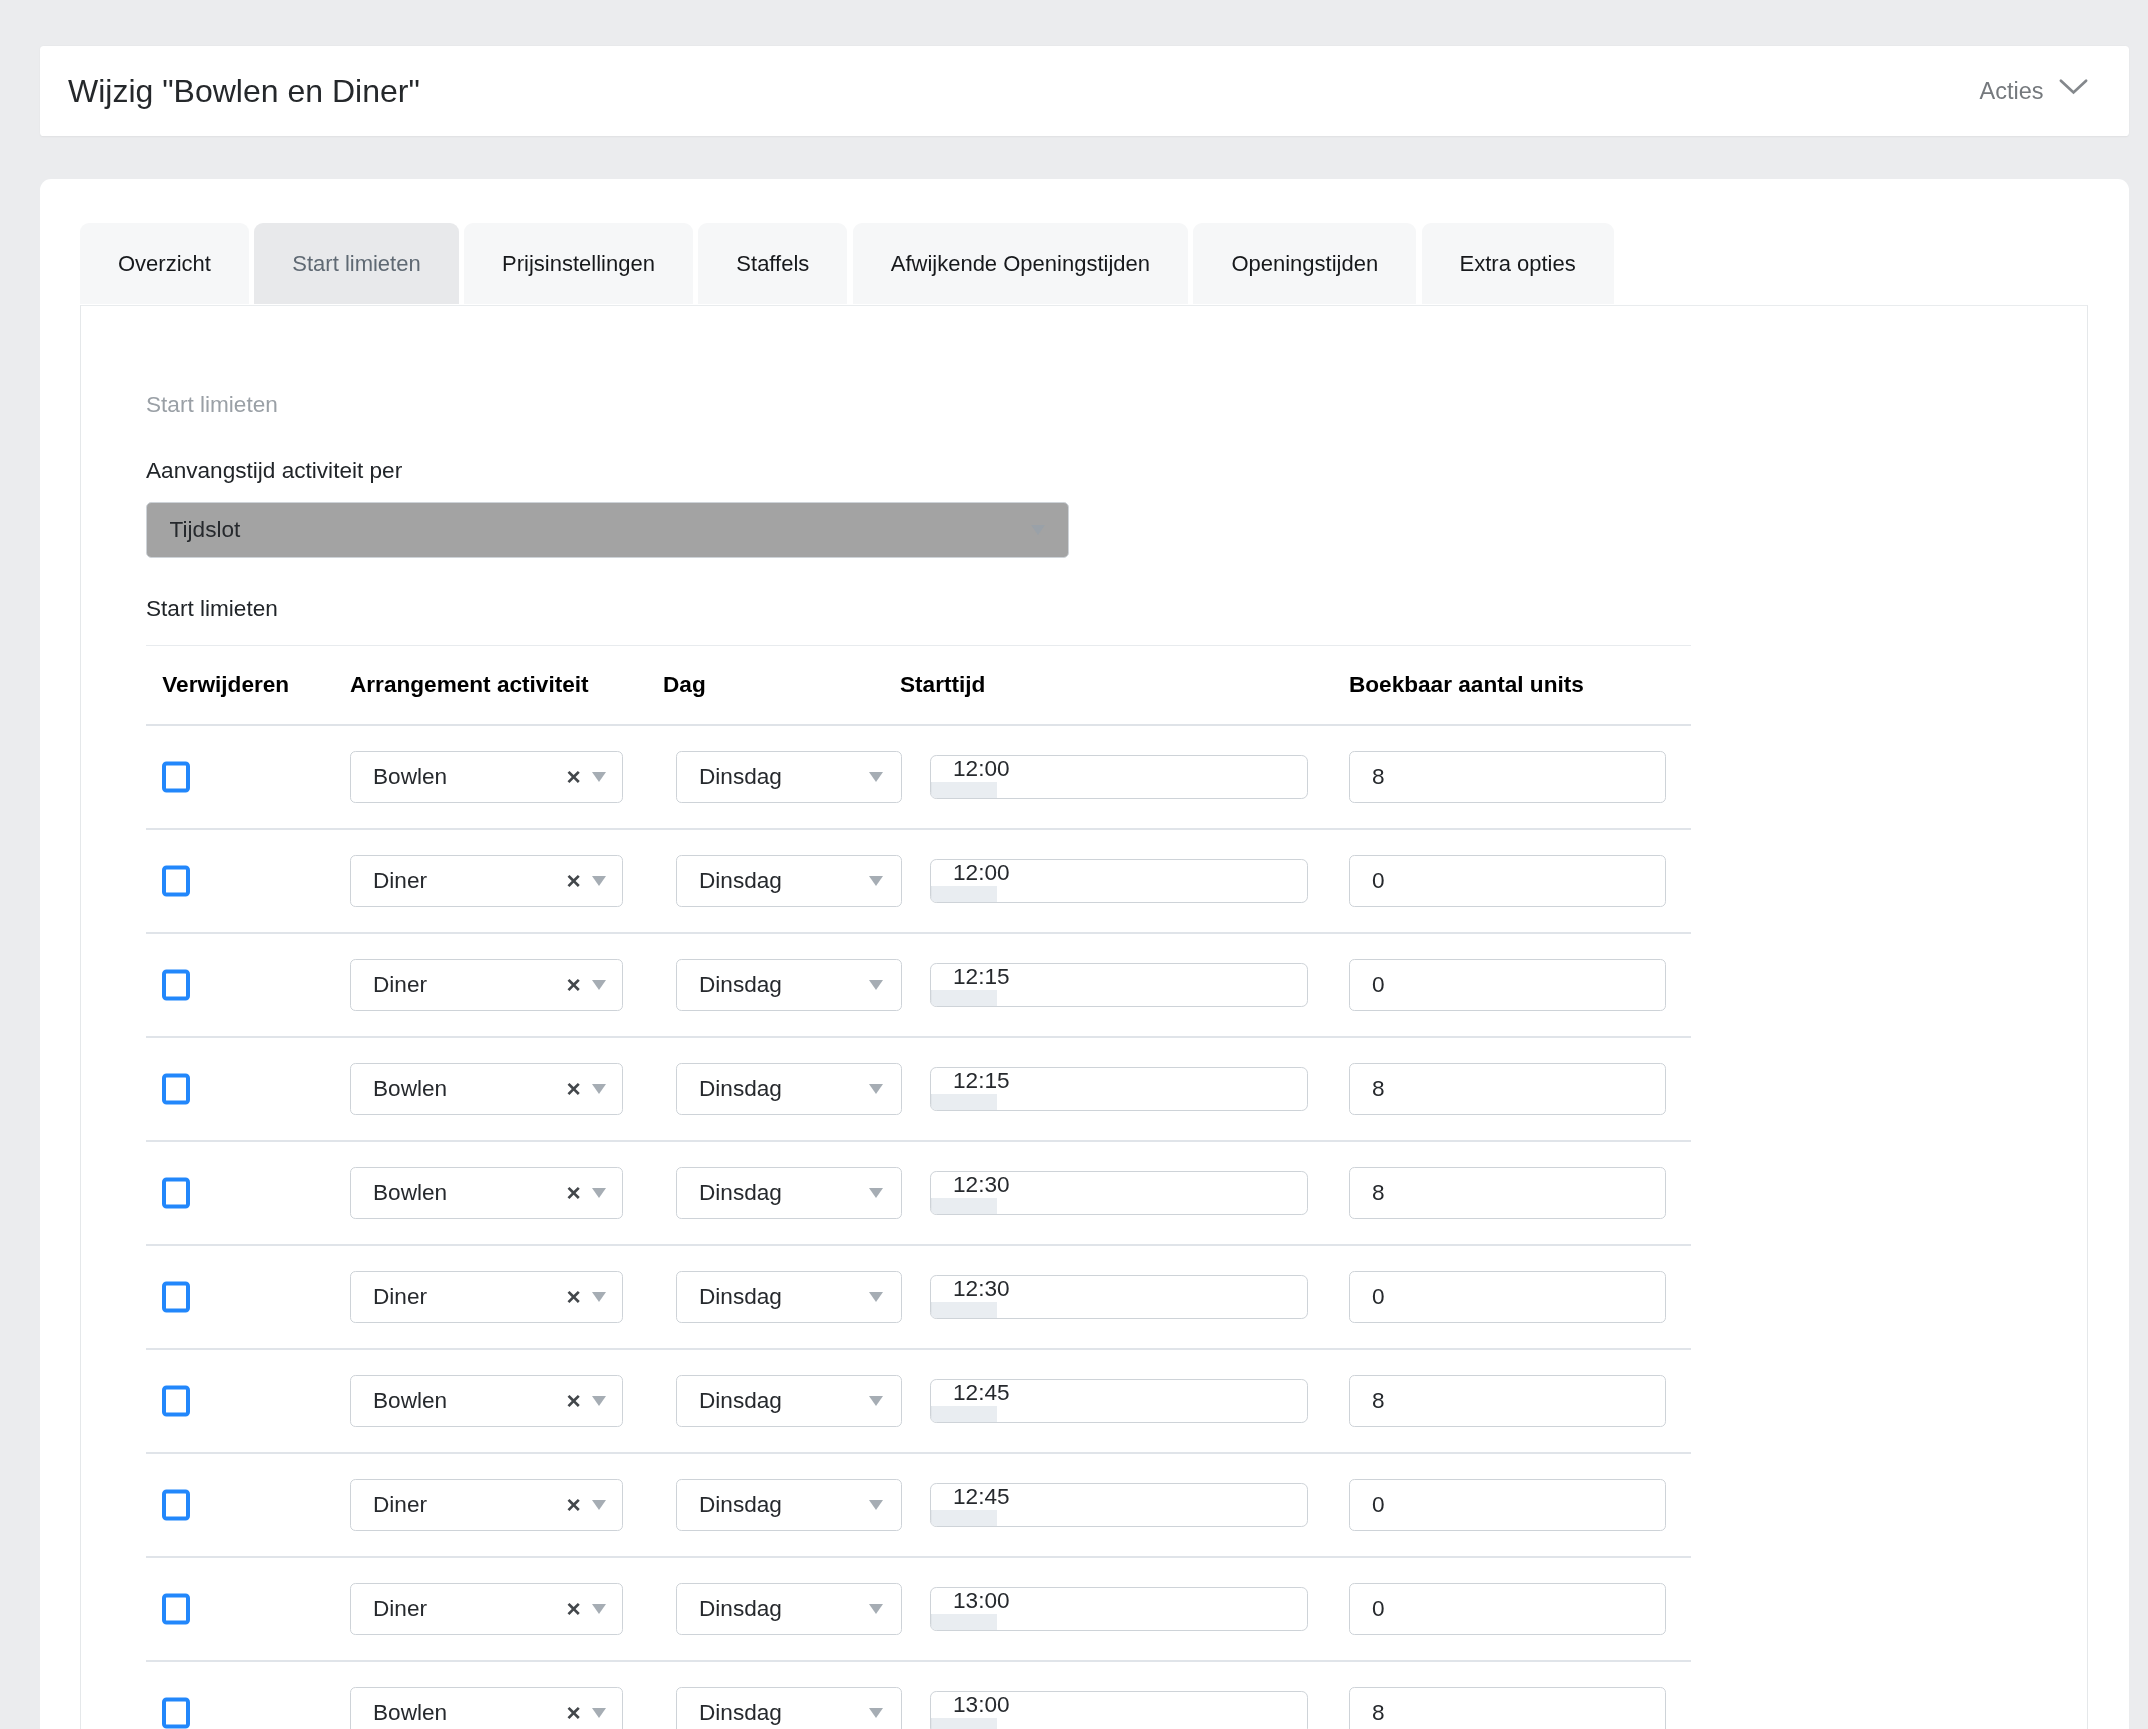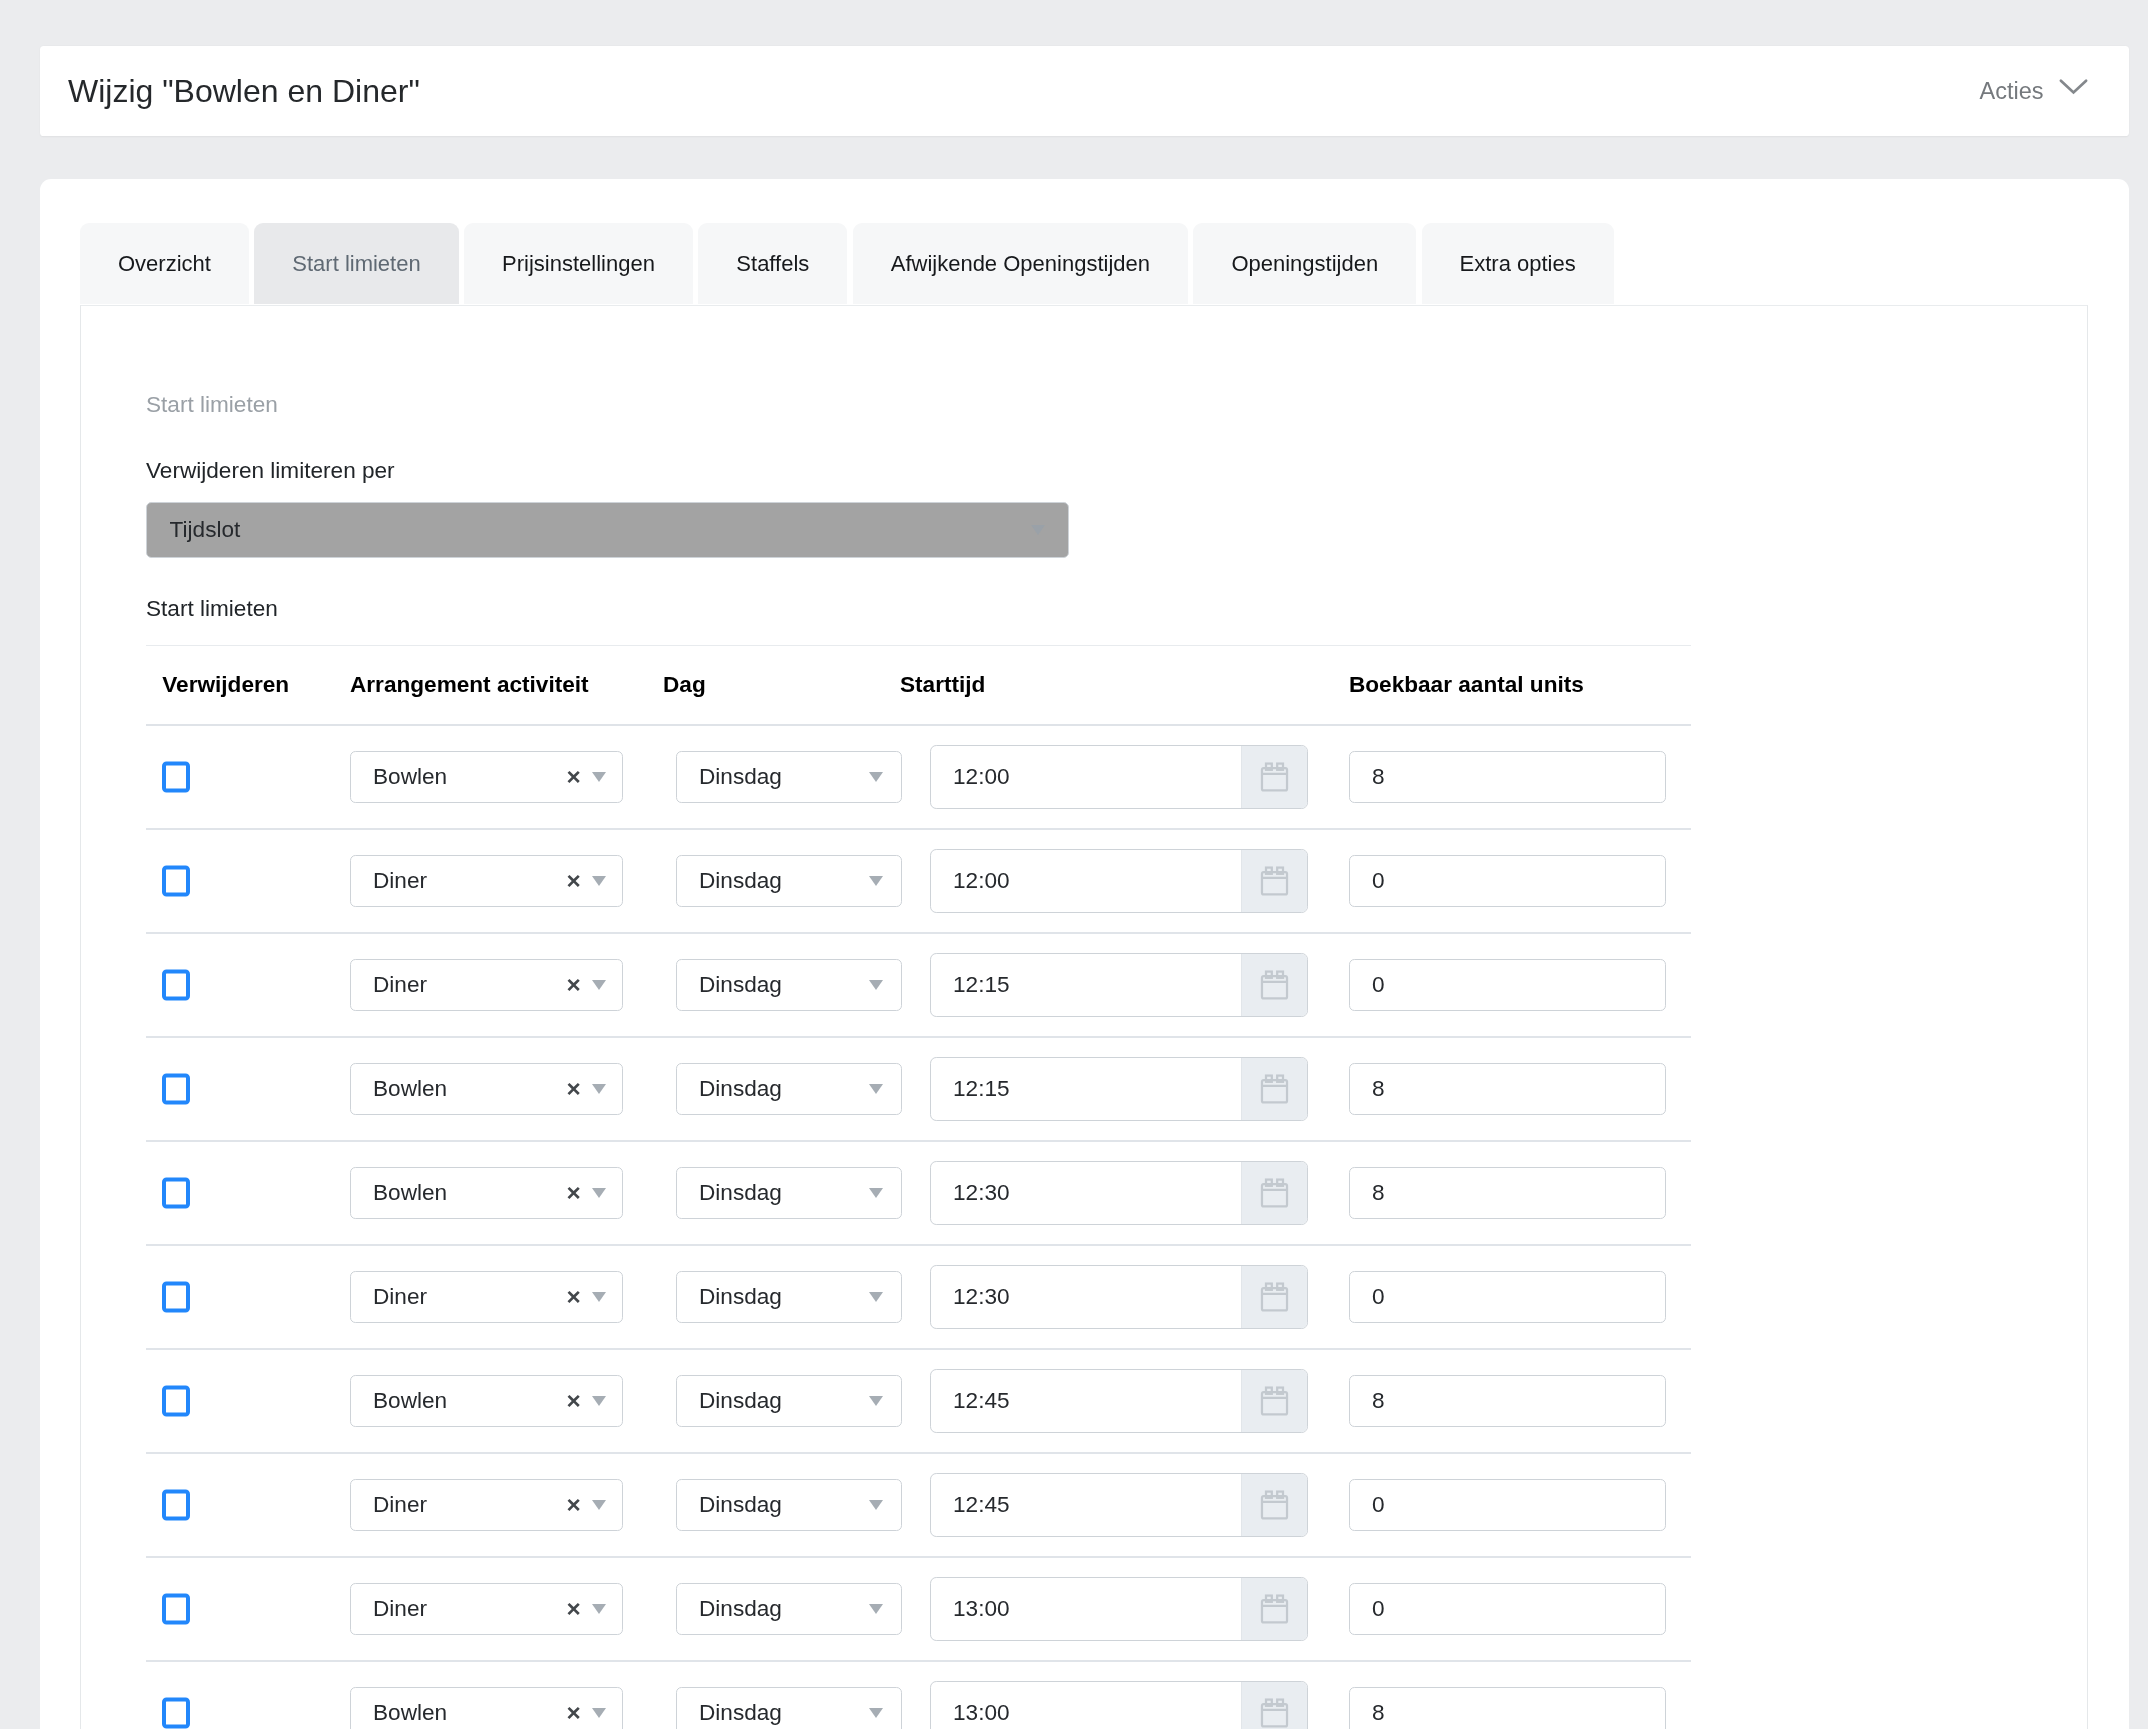--- a/index.html
+++ b/index.html
@@ -99,23 +99,23 @@
     border: 1.4px solid #ced3d8; border-radius: 5.4px;
     display: flex; align-items: center; cursor: pointer;
     font-size: 22.6px; color: #26292d;
   }
   .select-box .sel-txt { margin-left: 22px; white-space: nowrap; }
   .select-box .clear { margin-left: auto; font-size: 24.4px; font-weight: 600; color: #43474b; line-height: 1; }
   .select-box .clear + .caret { margin-left: 11px; margin-right: 16.3px; border-top-color: #a6adb4; }
   .select-box.no-clear .caret { margin-left: auto; margin-right: 18px; border-top-color: #a6adb4; }
 
   .time-group {
-    height: 64px; width: 100%; background: #fff;
+    height: 44px; width: 100%; background: #fff;
     border: 1.4px solid #ced3d8; border-radius: 6.3px;
-    display: flex; overflow: hidden;
+    display: flex; overflow: hidden; flex-direction: column;
   }
   .time-input {
     flex: 1; min-width: 0; border: none; outline: none; background: transparent;
     font-family: inherit; font-size: 22.6px; color: #26292d; padding: 0 0 0 22px;
   }
   .cal-btn {
     width: 66px; flex: 0 0 66px; background: #e9edf1;
     display: flex; align-items: center; justify-content: center;
     cursor: pointer; border-left: 0.9px solid #e2e6ea;
   }
@@ -152,21 +152,21 @@
   <div class="tab">Afwijkende Openingstijden</div>
 
   <div class="tab">Openingstijden</div>
 
   <div class="tab">Extra opties</div>
 </div>
 
   <div class="content-box">
     <div class="section-heading">Start limieten</div>
 
-    <div class="field-label">Verwijderen limiteren per</div>
+    <div class="field-label">Aanvangstijd activiteit per</div>
     <div class="big-select">
       <span class="sel-value">Tijdslot</span>
       <span class="caret"></span>
     </div>
 
     <div class="table-label">Start limieten</div>
 
     <div class="limits-table">
       <div class="thead">
         <div class="hcell h-delete">Verwijderen</div>

